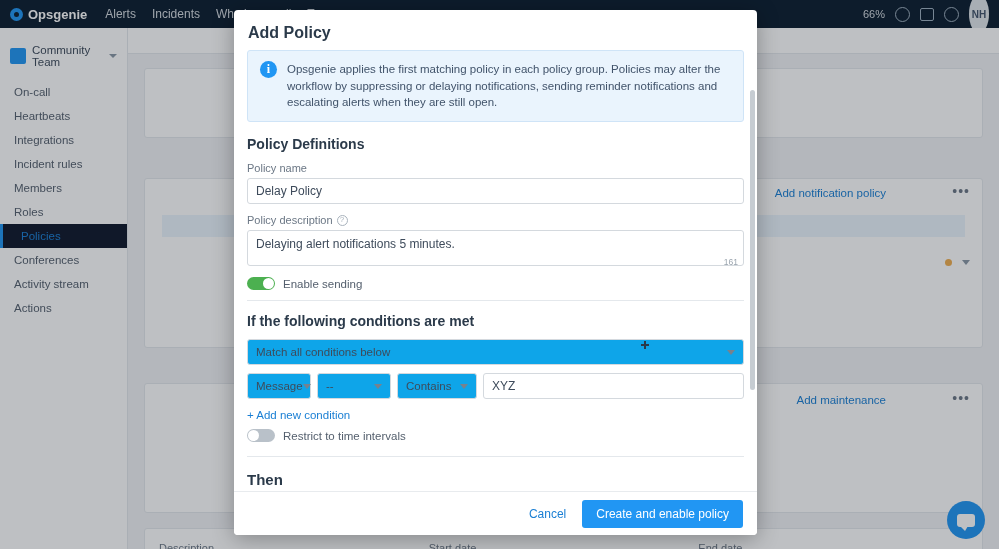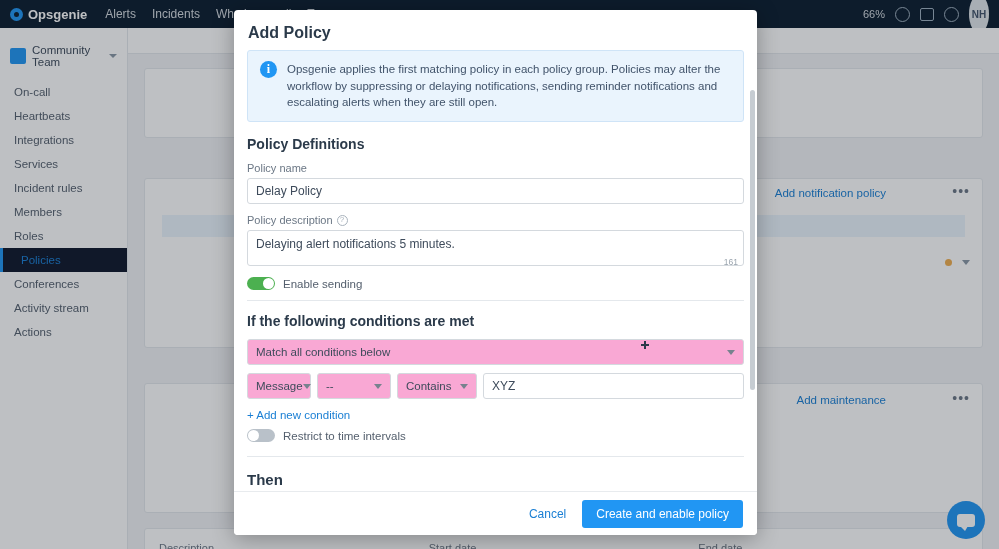--- a/index.html
+++ b/index.html
@@ -171,21 +171,21 @@
     position: absolute; right: 1px; top: 1px; width: 11px; height: 11px;
     border-radius: 50%; background: #fff;
   }
   .toggle.off { background: #b9c1c9; }
   .toggle.off .knob { left: 1px; right: auto; }
   .toggle-label { font-size: 11.5px; color: #55606e; }
 
   .divider { height: 1px; background: #e4e8ec; margin: 10px 0 0 0; }
 
   .select {
-    height: 26px; border: 1px solid #d4d9de; border-radius: 3px; background: #f9a8d4;
+    height: 26px; border: 1px solid #d4d9de; border-radius: 3px; background: #0ea5e9;
     display: flex; align-items: center; padding: 0 8px; font-size: 11.5px; color: #3e4b5b;
     position: relative;
   }
   .select .arrow {
     margin-left: auto; width: 0; height: 0; border-left: 4px solid transparent;
     border-right: 4px solid transparent; border-top: 5px solid #77828e;
   }
   .cond-row { display: flex; gap: 6px; margin-top: 8px; }
   .cond-row .select:nth-child(1) { width: 64px; }
   .cond-row .select:nth-child(2) { width: 74px; }
@@ -244,21 +244,20 @@
   <div class="body-wrap">
     <div class="sidebar">
       <div class="team-row">
         <span class="team-sq"></span>
         <span>Community Team</span>
         <span class="caret"></span>
       </div>
       <div class="side-item">On-call</div>
       <div class="side-item">Heartbeats</div>
       <div class="side-item">Integrations</div>
-      <div class="side-item">Services</div>
       <div class="side-item">Incident rules</div>
       <div class="side-item">Members</div>
       <div class="side-item">Roles</div>
       <div class="side-item active">Policies</div>
       <div class="side-item">Conferences</div>
       <div class="side-item">Activity stream</div>
       <div class="side-item">Actions</div>
     </div>
 
     <div class="content">

